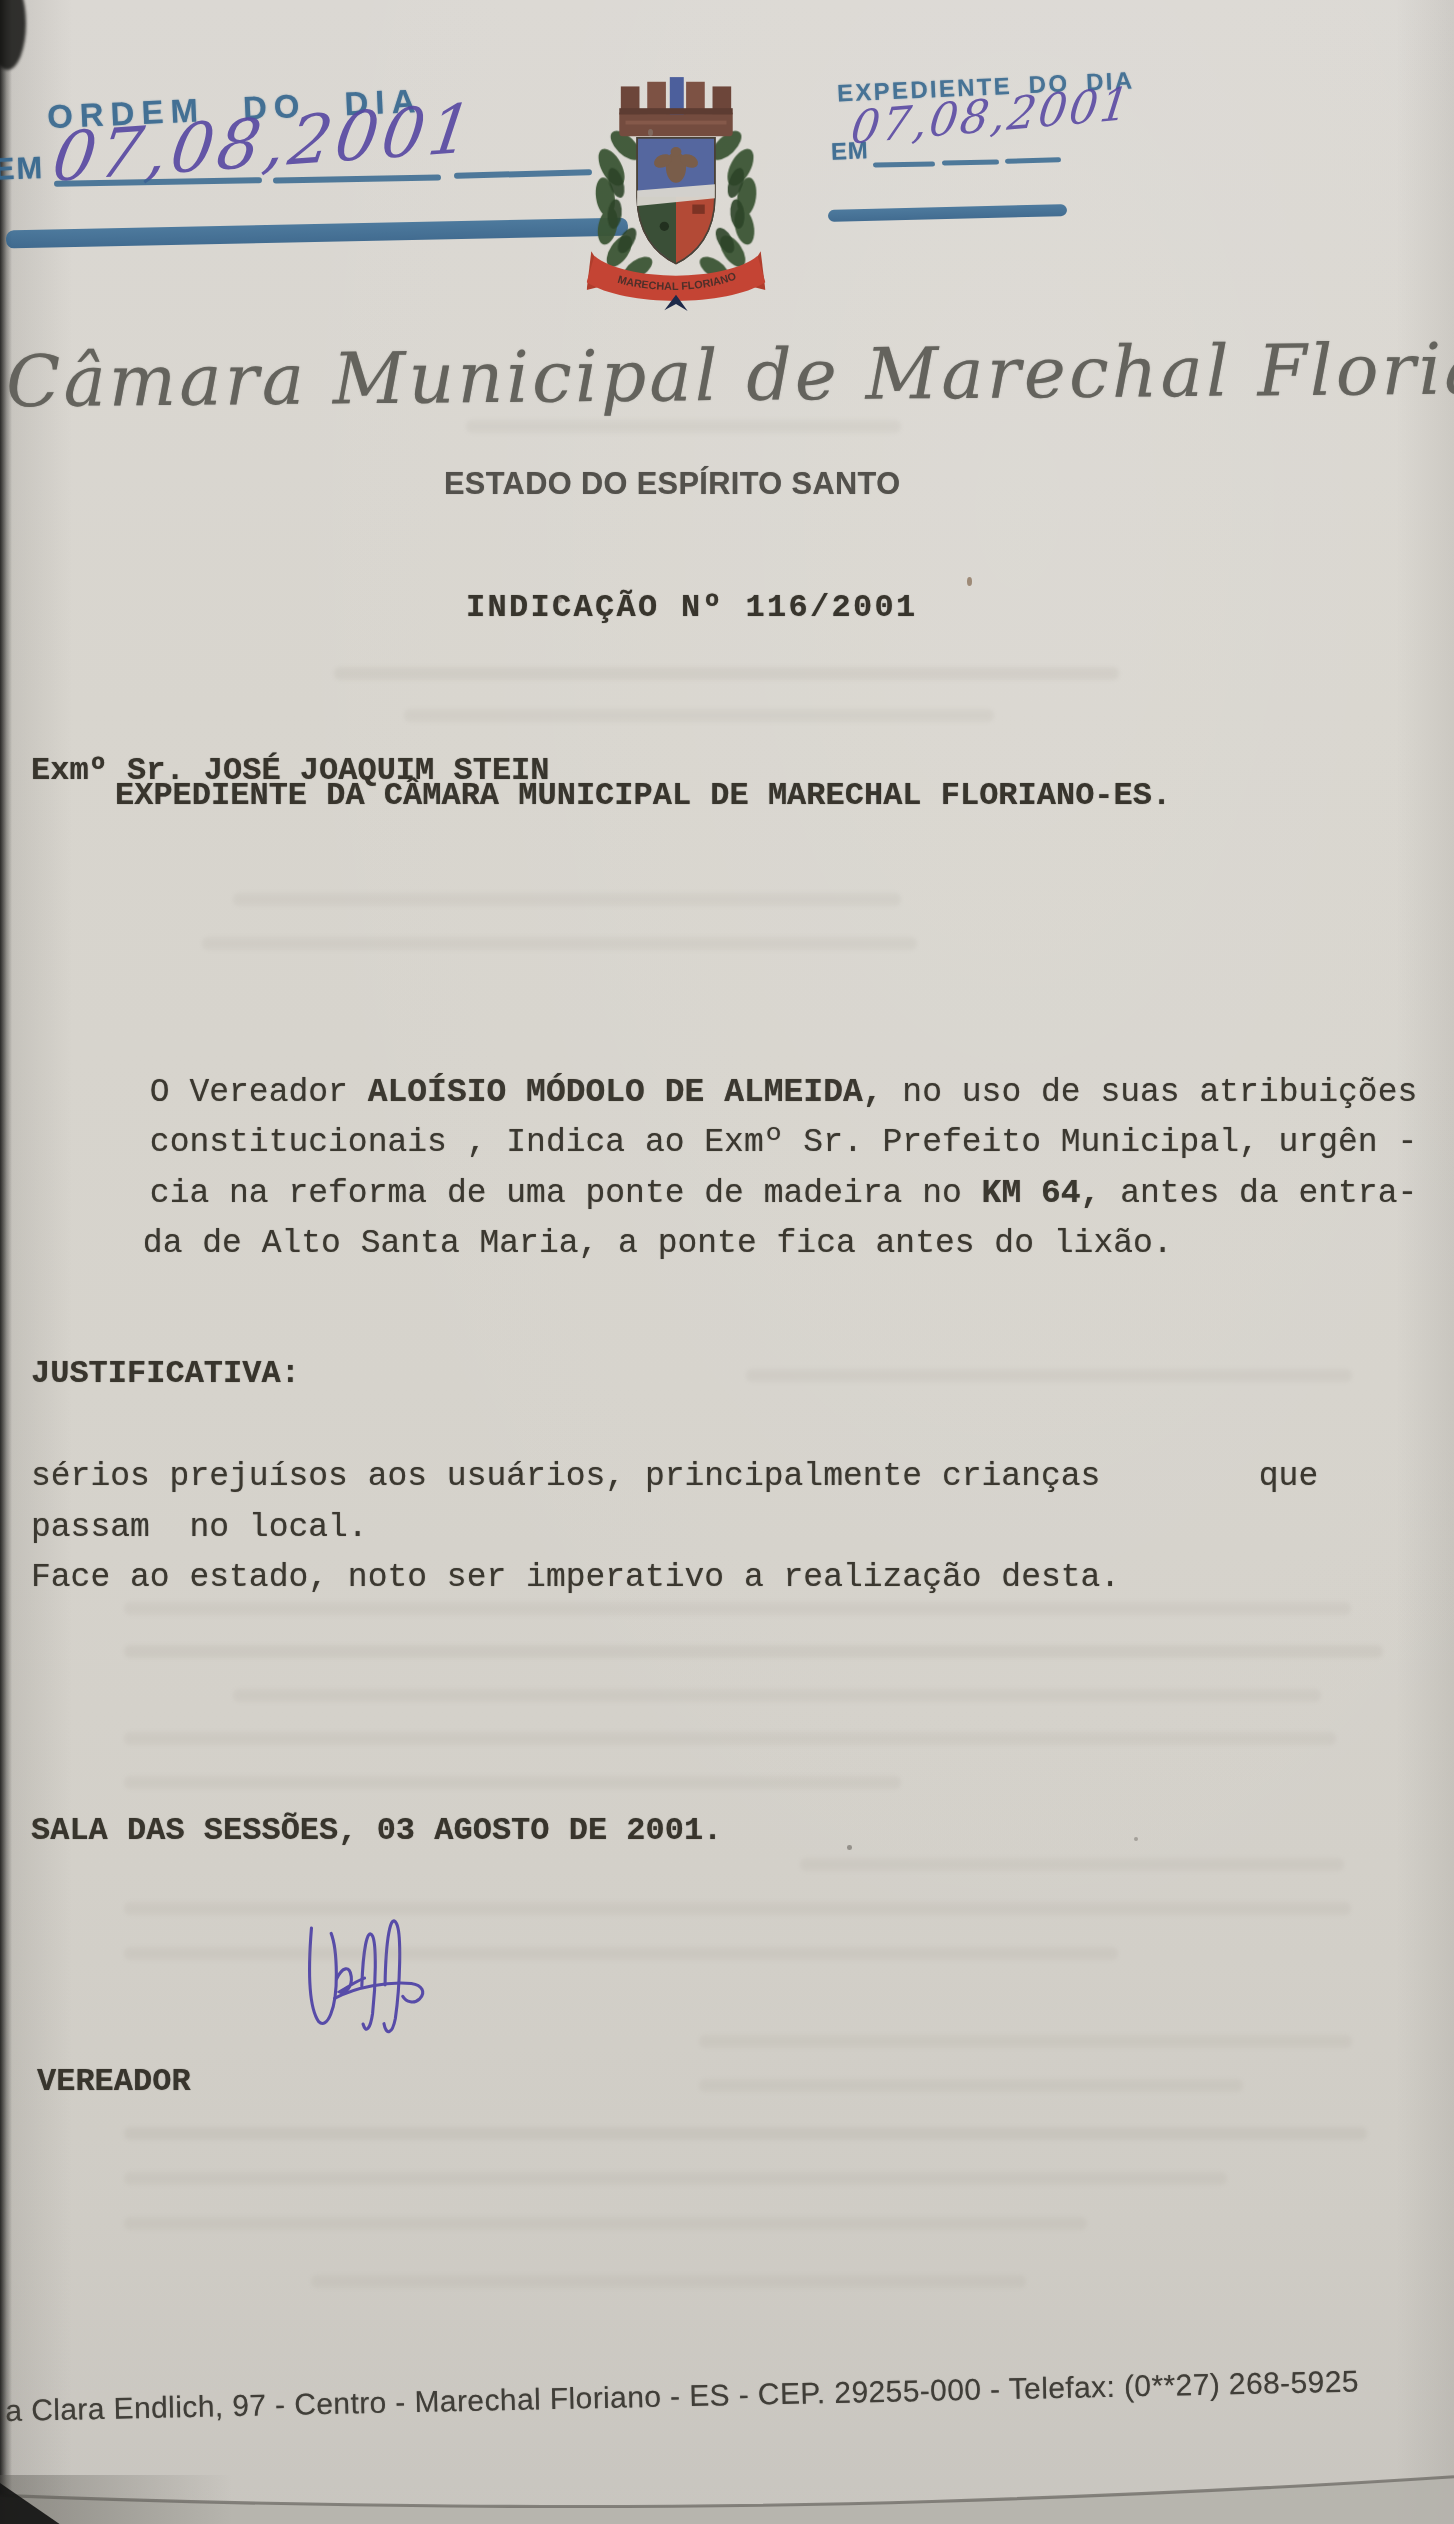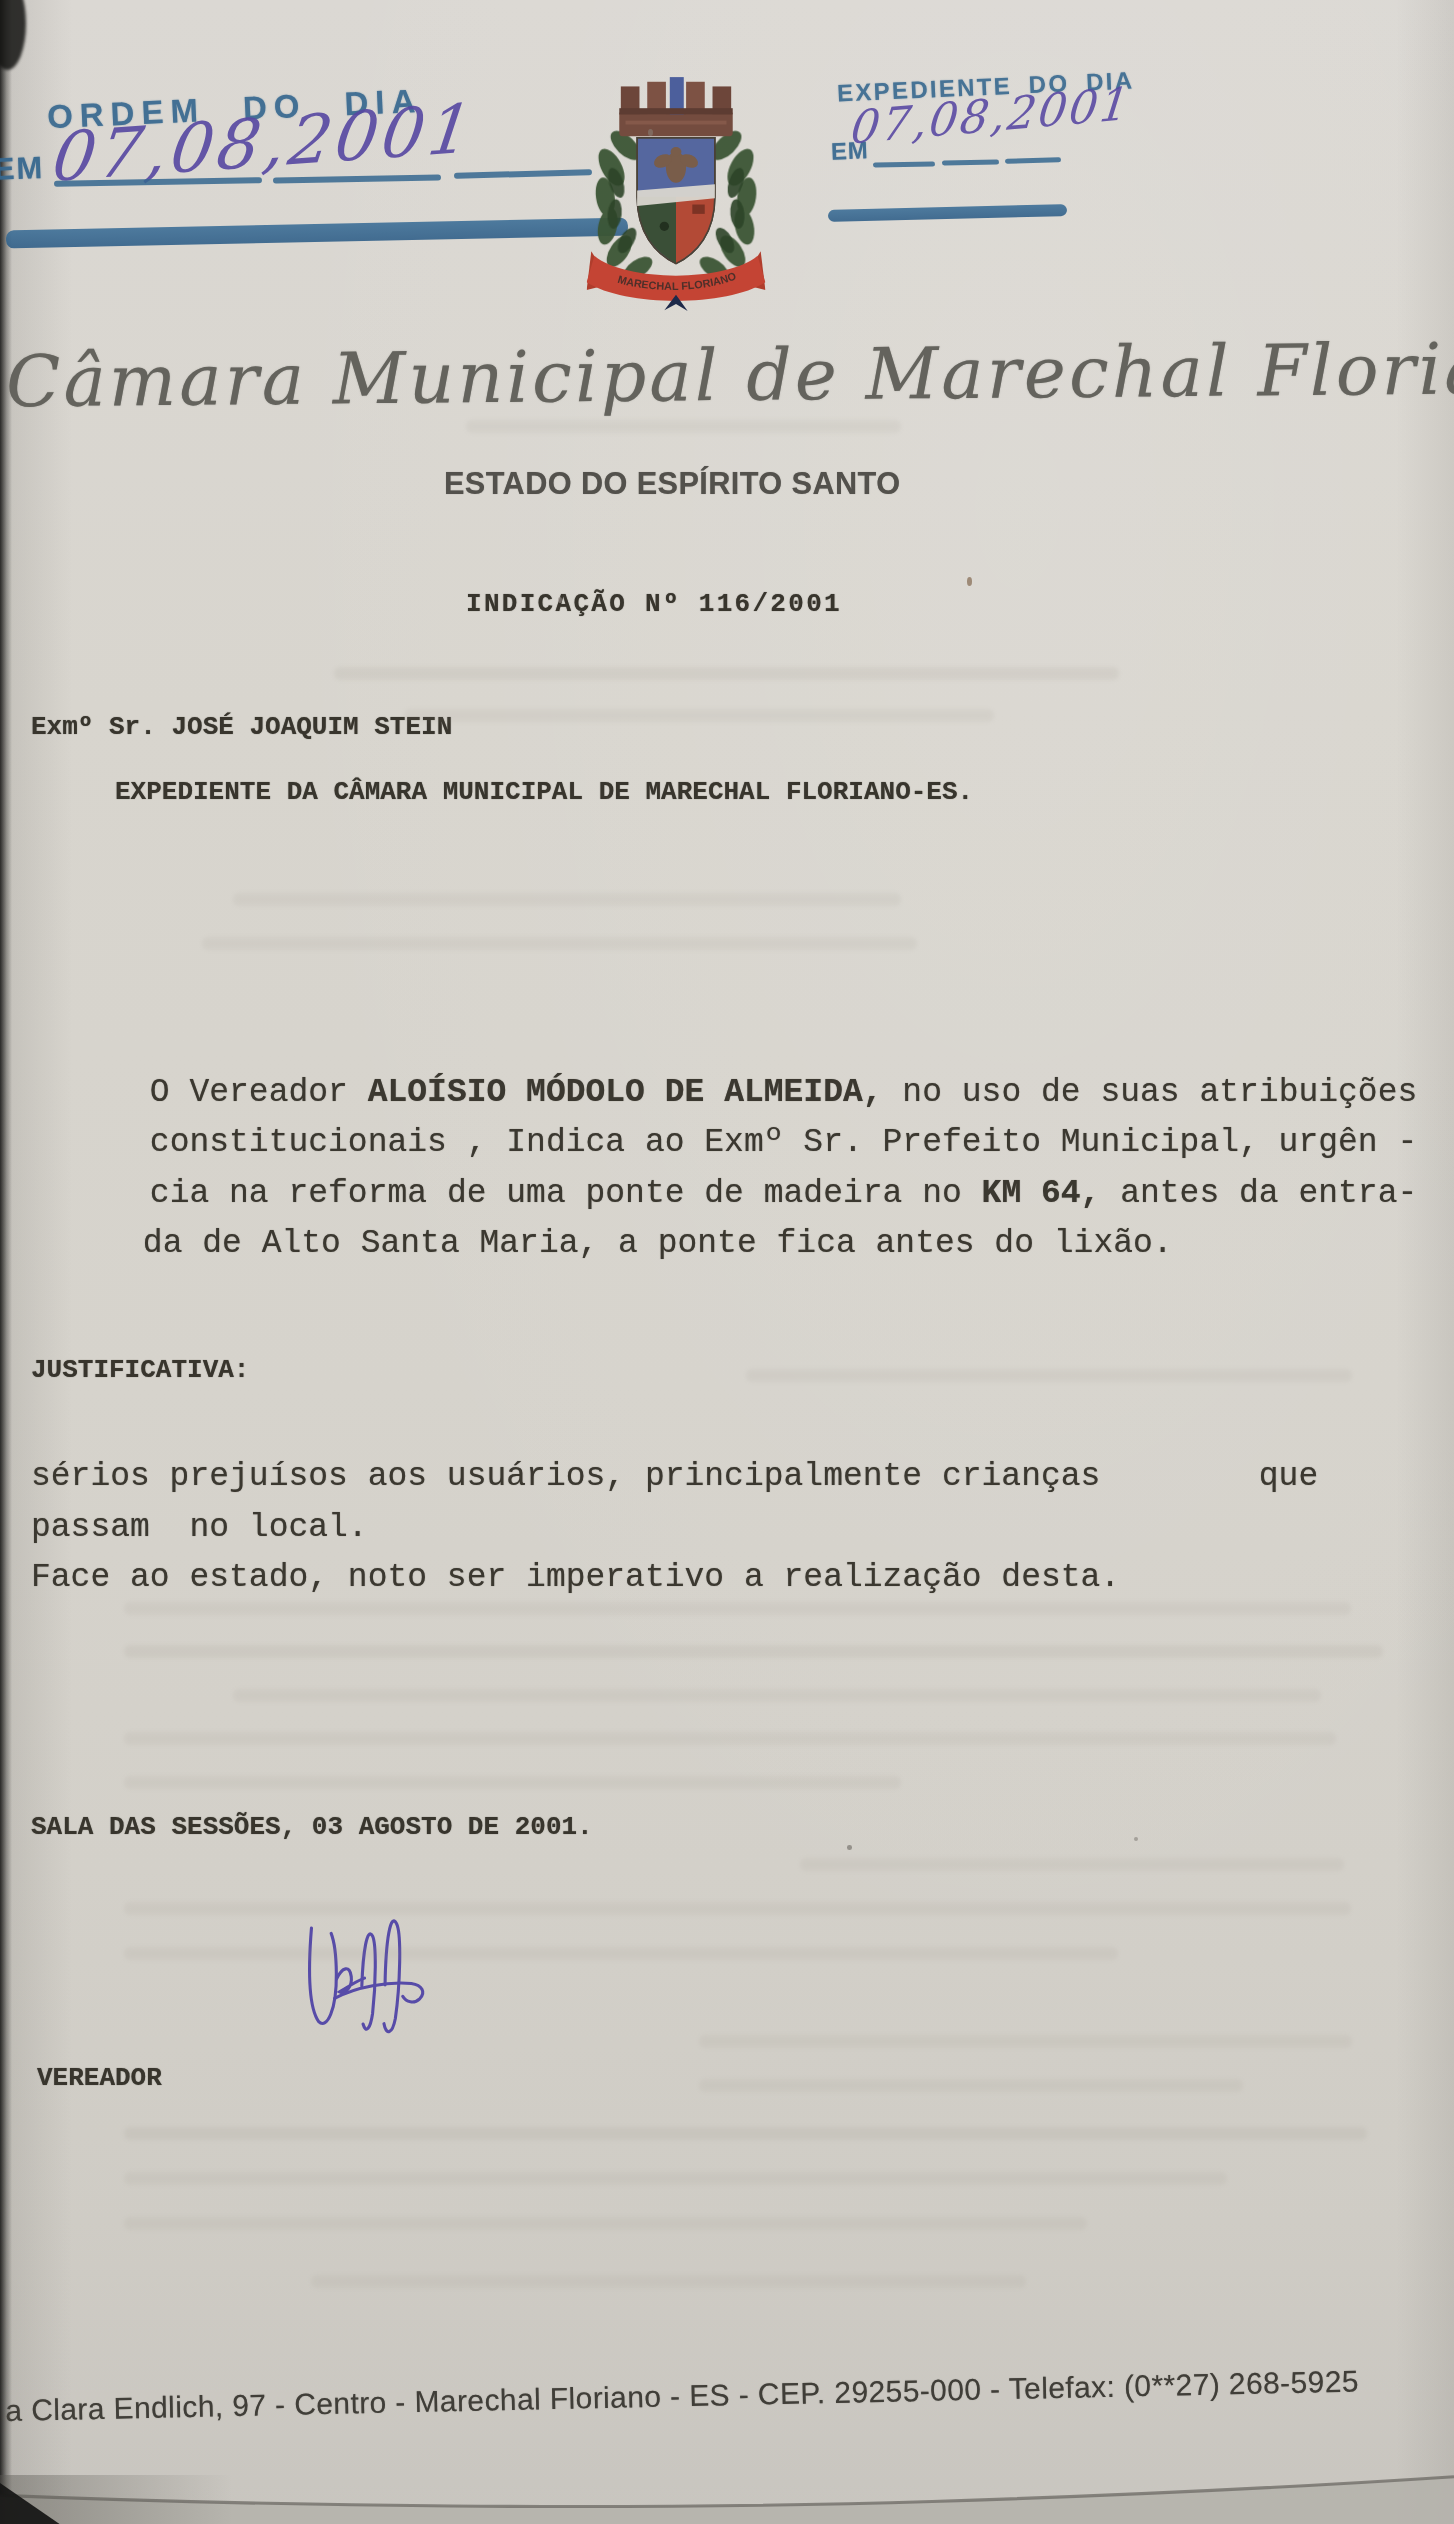--- a/index.html
+++ b/index.html
@@ -12,21 +12,21 @@
       linear-gradient(180deg,#dbd8d3 0%,#d8d5ce 28%,#d6d3cc 55%,#d3d0c9 74%,#cfccc5 88%,#c8c5bf 100%);
   }
   
   .tw{
     position:absolute;font-family:"Liberation Mono","DejaVu Sans Mono",monospace;
     font-size:33px;line-height:1.15;color:#3b3830;white-space:pre;
     text-shadow:0 0 1px rgba(58,55,48,.6);
   }
   .tw b, .twb{font-weight:700;}
   .twb{position:absolute;font-family:"Liberation Mono","DejaVu Sans Mono",monospace;
-    font-size:26px;color:#38352d;white-space:pre;font-weight:700;
+    font-size:32px;color:#38352d;white-space:pre;font-weight:700;
     text-shadow:0 0 1.1px rgba(56,53,46,.65);}
   
   .script-title{
     position:absolute;left:6.2px;top:334px;width:1445px;
     font-family:"DejaVu Serif","Liberation Serif",serif;font-style:italic;
     font-size:71px;letter-spacing:3.1px;color:#64635d;white-space:nowrap;
     transform:rotate(-0.5deg);text-shadow:0 0 1.2px rgba(90,89,84,.5);
   }
   .state-line{
     position:absolute;left:444px;top:465px;
@@ -159,21 +159,21 @@
       </text>
       <path d="M135,284 L120,304 L135,296 L150,305 Z" fill="#1d2a4a"></path>
     </g>
   </svg>
 
   <div class="script-title">Câmara Municipal de Marechal Floriano</div>
   <div class="state-line">ESTADO DO ESPÍRITO SANTO</div>
 
   <div class="twb" style="left:466px;top:589px;letter-spacing:2.3px;">INDICAÇÃO Nº 116/2001</div>
 
-  <div class="twb" style="left:31px;top:712px;">Exmº Sr. JOSÉ JOAQUIM STEIN</div>
+  <div class="twb" style="left:31px;top:752px;">Exmº Sr. JOSÉ JOAQUIM STEIN</div>
   <div class="twb" style="left:115px;top:777px;">EXPEDIENTE DA CÂMARA MUNICIPAL DE MARECHAL FLORIANO-ES.</div>
 
   <div>
     <div class="tw" style="left:31px;top:1036px;">
       <span>O Vereador </span><b>ALOÍSIO MÓDOLO DE ALMEIDA,</b><span> no uso de suas atribuições</span>
     </div>
     <div class="tw" style="left:31px;top:1086px;">
       <span>constitucionais , Indica ao Exmº Sr. Prefeito Municipal, urgên -</span>
     </div>
     <div class="tw" style="left:31px;top:1137px;">

